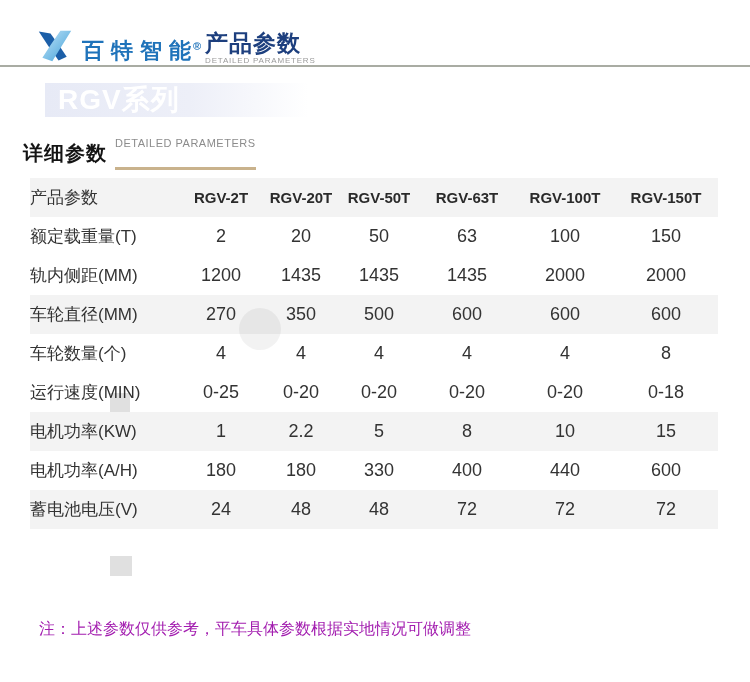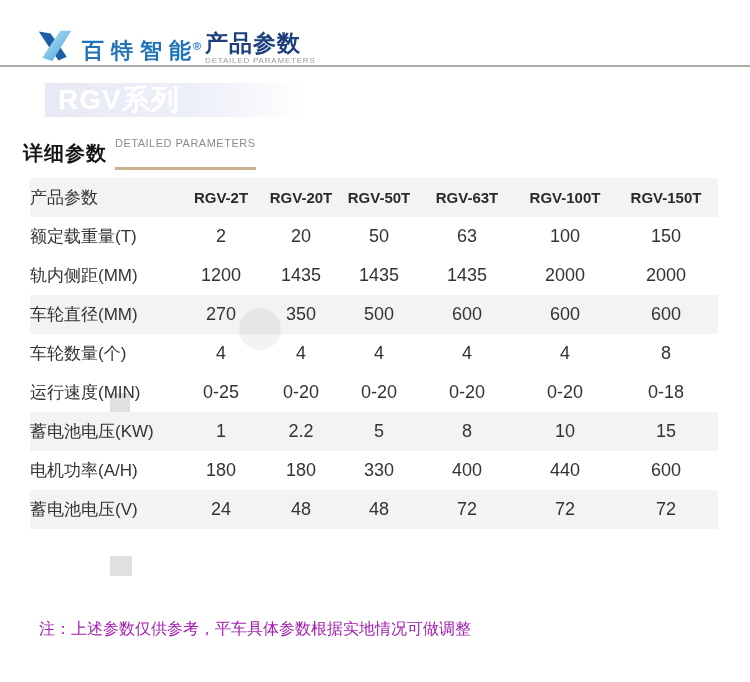--- a/index.html
+++ b/index.html
@@ -156,21 +156,21 @@
       <tr>
         <td class="cell-label">运行速度(MIN)</td>
         <td class="cell-val">0-25</td>
         <td class="cell-val">0-20</td>
         <td class="cell-val">0-20</td>
         <td class="cell-val">0-20</td>
         <td class="cell-val">0-20</td>
         <td class="cell-val">0-18</td>
       </tr>
       <tr class="stripe">
-        <td class="cell-label">蓄电池电压(KW)</td>
+        <td class="cell-label">电机功率(KW)</td>
         <td class="cell-val">1</td>
         <td class="cell-val">2.2</td>
         <td class="cell-val">5</td>
         <td class="cell-val">8</td>
         <td class="cell-val">10</td>
         <td class="cell-val">15</td>
       </tr>
       <tr>
         <td class="cell-label">电机功率(A/H)</td>
         <td class="cell-val">180</td>

